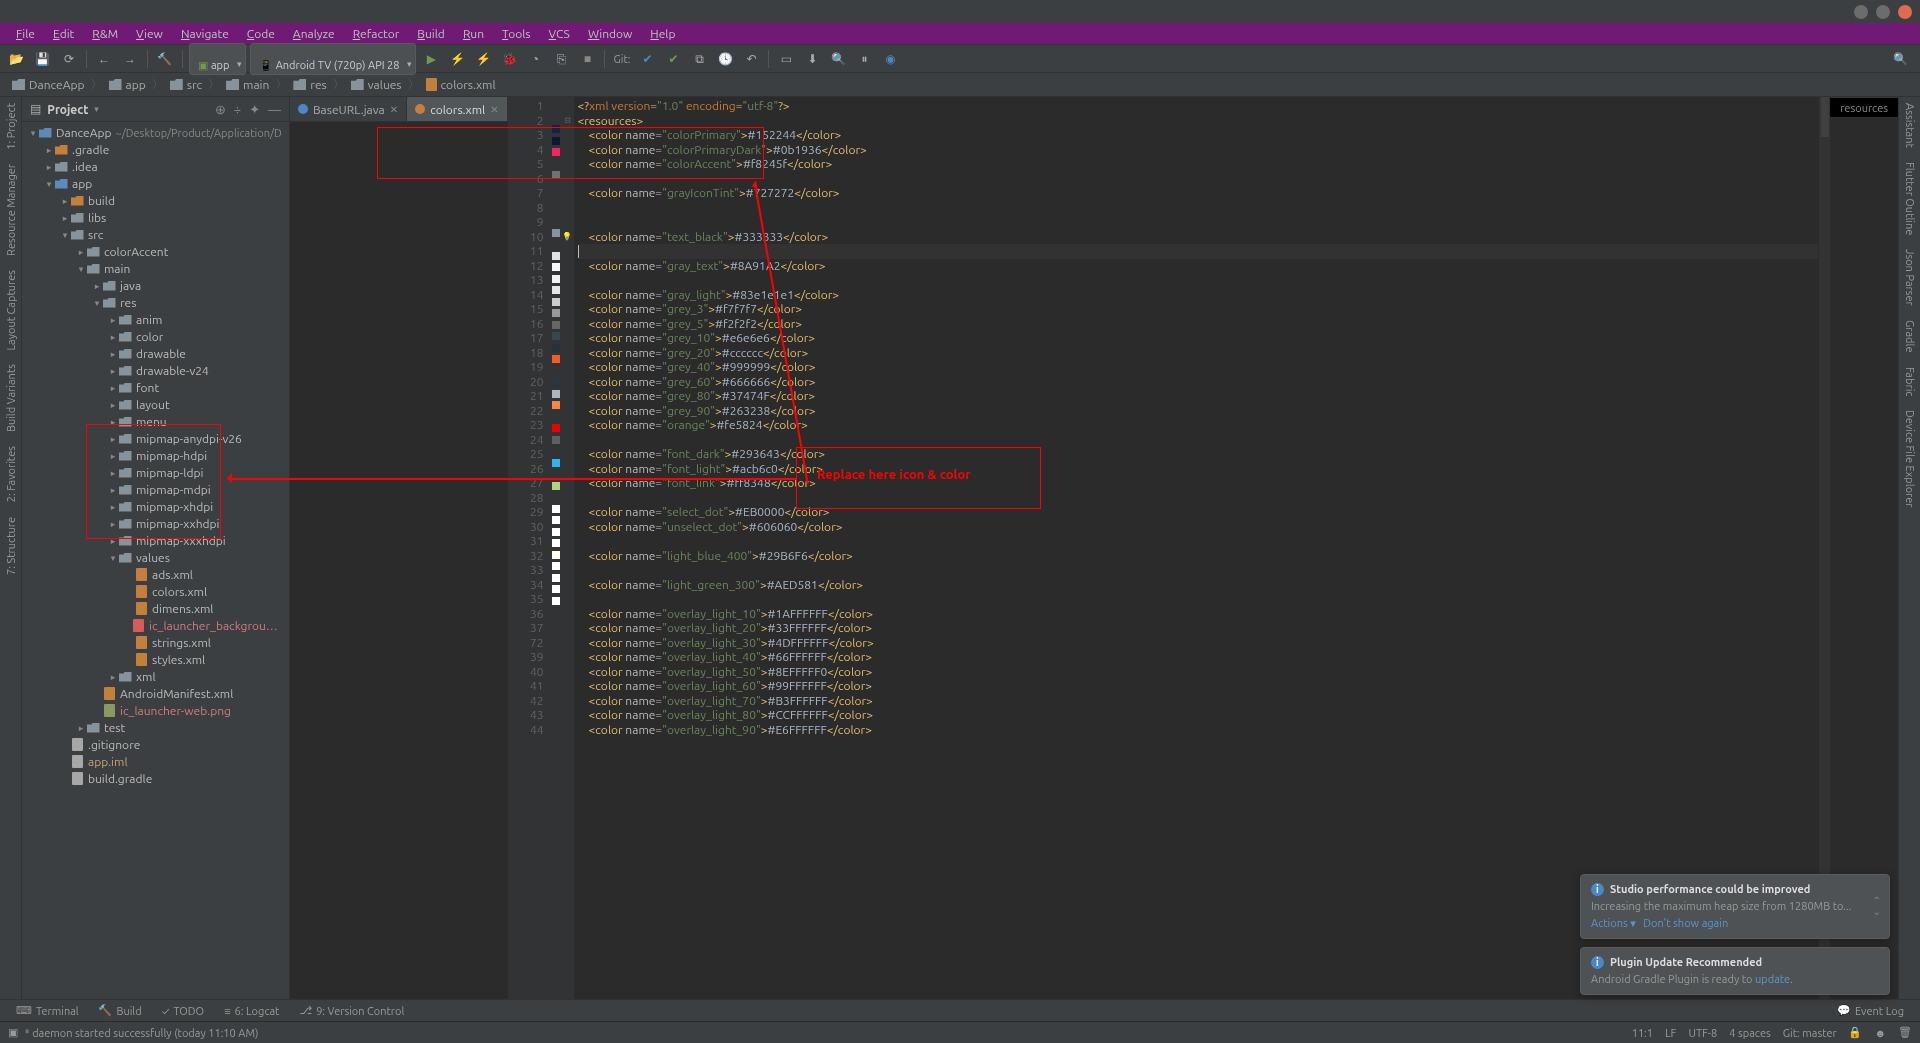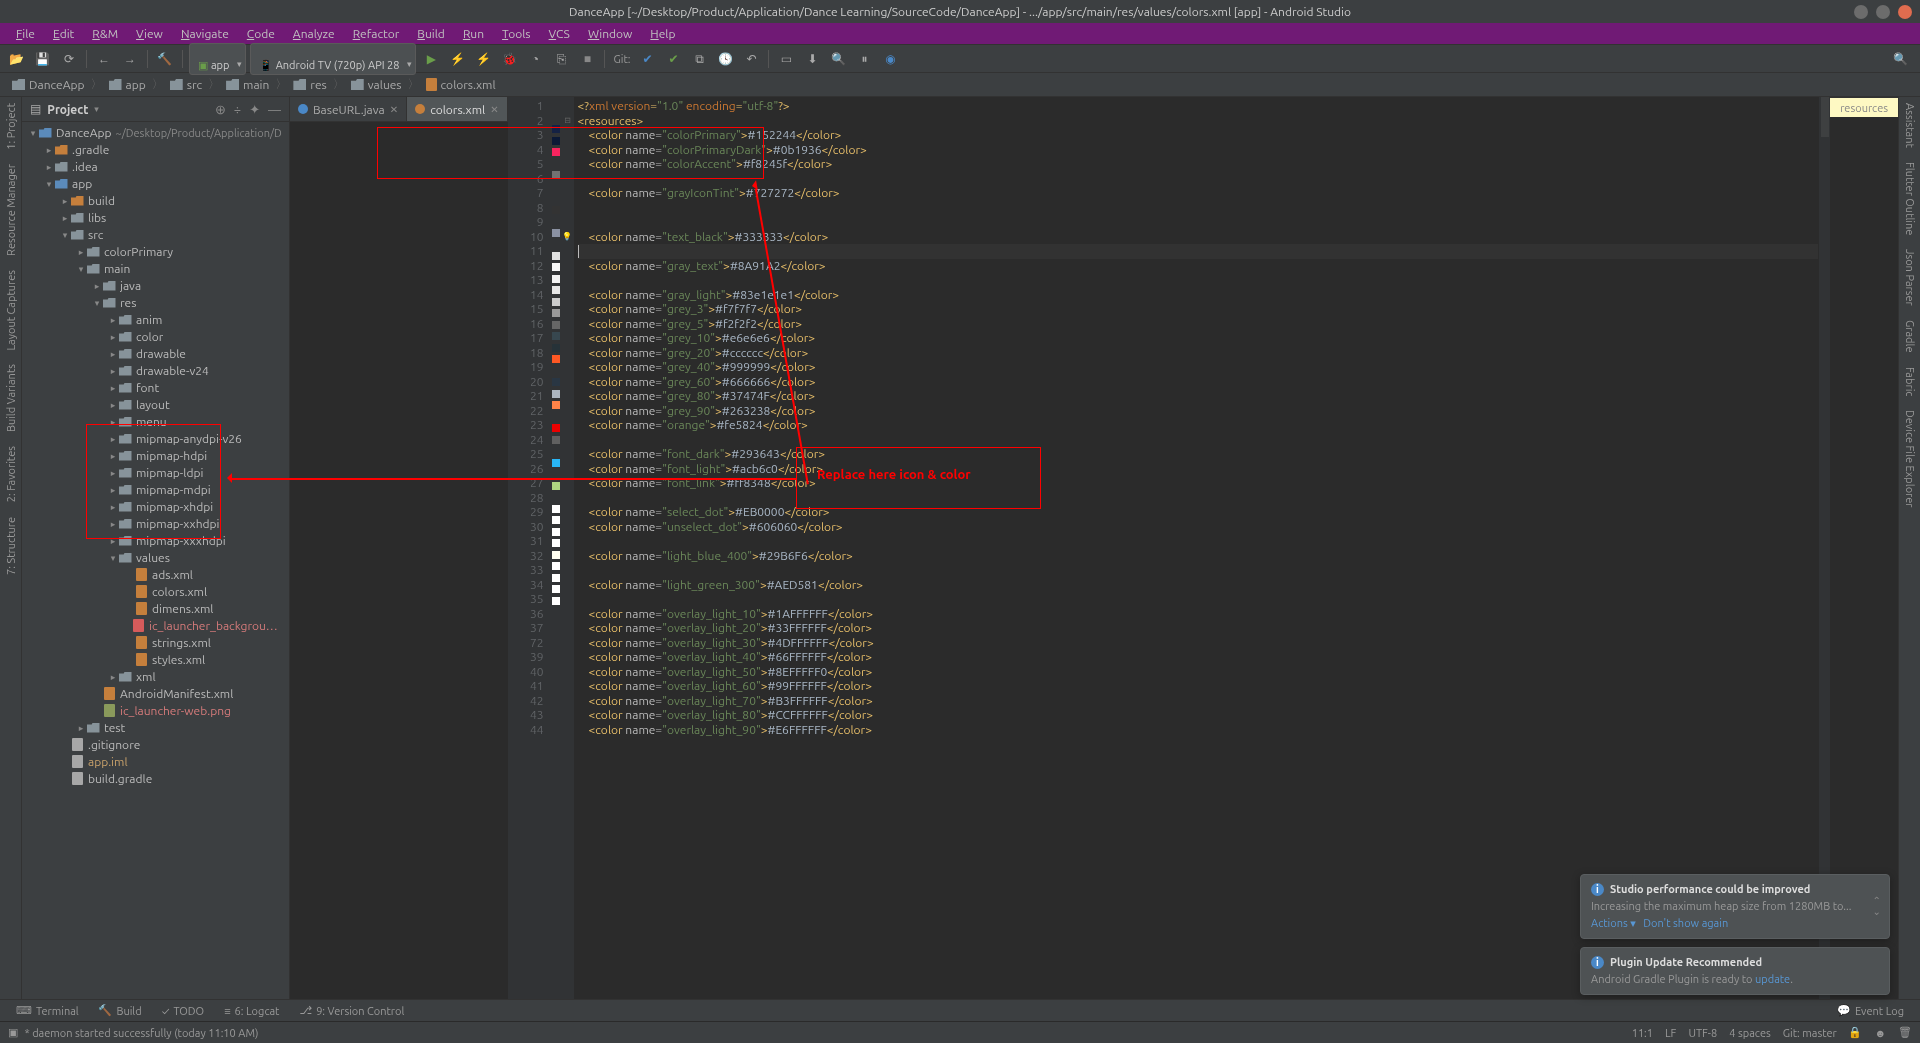--- a/index.html
+++ b/index.html
@@ -89,21 +89,21 @@
 .code { flex: 1; background: #2b2b2b; padding: 2px 0 2px 4px; font-family: "JetBrains Mono", Consolas, monospace; font-size: 12px; line-height: 14.5px; color: #a9b7c6; white-space: pre; overflow: hidden; }
 .code .line { height: 14.5px; position: relative; }
 .code .line.current { background: #323232; }
 .caret { display:inline-block; width:1px; height:13px; background:#bbb; vertical-align:middle;}
 .tk-tag { color: #e8bf6a; }
 .tk-attr { color: #bababa; }
 .tk-str { color: #6a8759; }
 .tk-decl { color: #e8bf6a; }
 .tk-pi { color: #cc7832; }
 
-.breadcrumb-bottom { height: 20px; background: #fef9c3; border-top: 1px solid #323232; padding: 0 10px; display: flex; align-items: center; font-size: 11px; color: #888; }
+.breadcrumb-bottom { height: 20px; background: #000000; border-top: 1px solid #323232; padding: 0 10px; display: flex; align-items: center; font-size: 11px; color: #888; }
 
 
 .bottom-strip { height: 22px; background: #3c3f41; border-top: 1px solid #323232; display: flex; align-items: center; padding: 0 8px; gap: 4px; font-size: 11px; color: #999; }
 .bottom-strip .tool-btn { padding: 2px 8px; cursor: pointer; display: flex; align-items: center; gap: 4px; }
 .bottom-strip .right { margin-left: auto; display: flex; align-items: center; gap: 4px; }
 
 
 .statusbar { height: 22px; background: #3c3f41; border-top: 1px solid #2a2a2a; display: flex; align-items: center; padding: 0 8px; font-size: 11px; color: #999; }
 .statusbar .left { display: flex; align-items: center; gap: 6px; }
 .statusbar .right { margin-left: auto; display: flex; align-items: center; gap: 12px; }
@@ -124,21 +124,20 @@
 .notification .carets { position: absolute; right: 8px; top: 50%; transform: translateY(-50%); color: #888; font-size: 10px; display:flex; flex-direction:column;}
 
 ::-webkit-scrollbar { width: 10px; height: 10px; }
 ::-webkit-scrollbar-track { background: #3c3f41; }
 ::-webkit-scrollbar-thumb { background: #5a5a5a; border-radius: 5px; }
 </style>
 </head>
 <body>
 
 <div class="titlebar">
-  <span class="titlebar-title">DanceApp [~/Desktop/Product/Application/Dance Learning/SourceCode/DanceApp] - .../app/src/main/res/values/colors.xml [app] - Android Studio</span>
   <div class="window-controls">
     <div class="wc wc-min"></div>
     <div class="wc wc-max"></div>
     <div class="wc wc-close"></div>
   </div>
 </div>
 
 <div class="menubar" id="menubar">
     <span><u>F</u>ile</span>
     <span><u>E</u>dit</span>
@@ -301,21 +300,21 @@
           <span class="tree-icon">
             <span class="ti-folder"></span>
           </span>
           <span class="label">src</span>
         </div>
         <div class="tree-item" style="padding-left: 54px;">
           <span class="tree-arrow">▸</span>
           <span class="tree-icon">
             <span class="ti-folder"></span>
           </span>
-          <span class="label">colorPrimary</span>
+          <span class="label">colorAccent</span>
         </div>
         <div class="tree-item" style="padding-left: 54px;">
           <span class="tree-arrow">▾</span>
           <span class="tree-icon">
             <span class="ti-folder"></span>
           </span>
           <span class="label">main</span>
         </div>
         <div class="tree-item" style="padding-left: 70px;">
           <span class="tree-arrow">▸</span>

